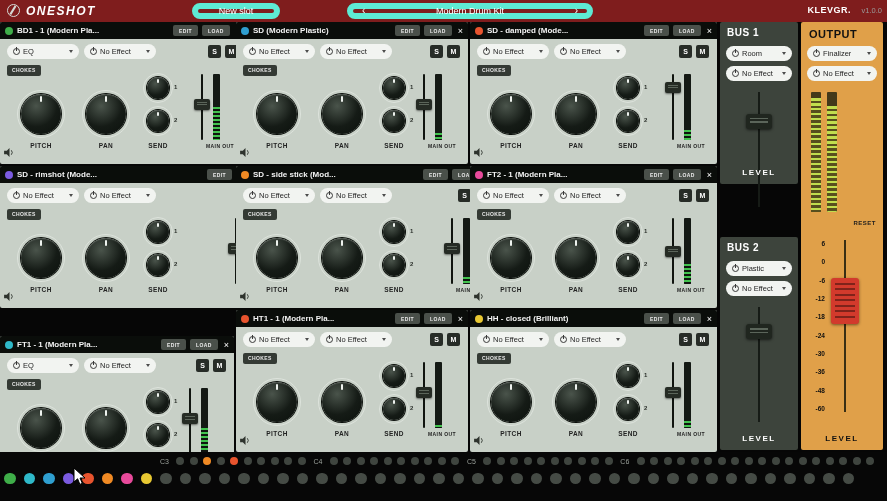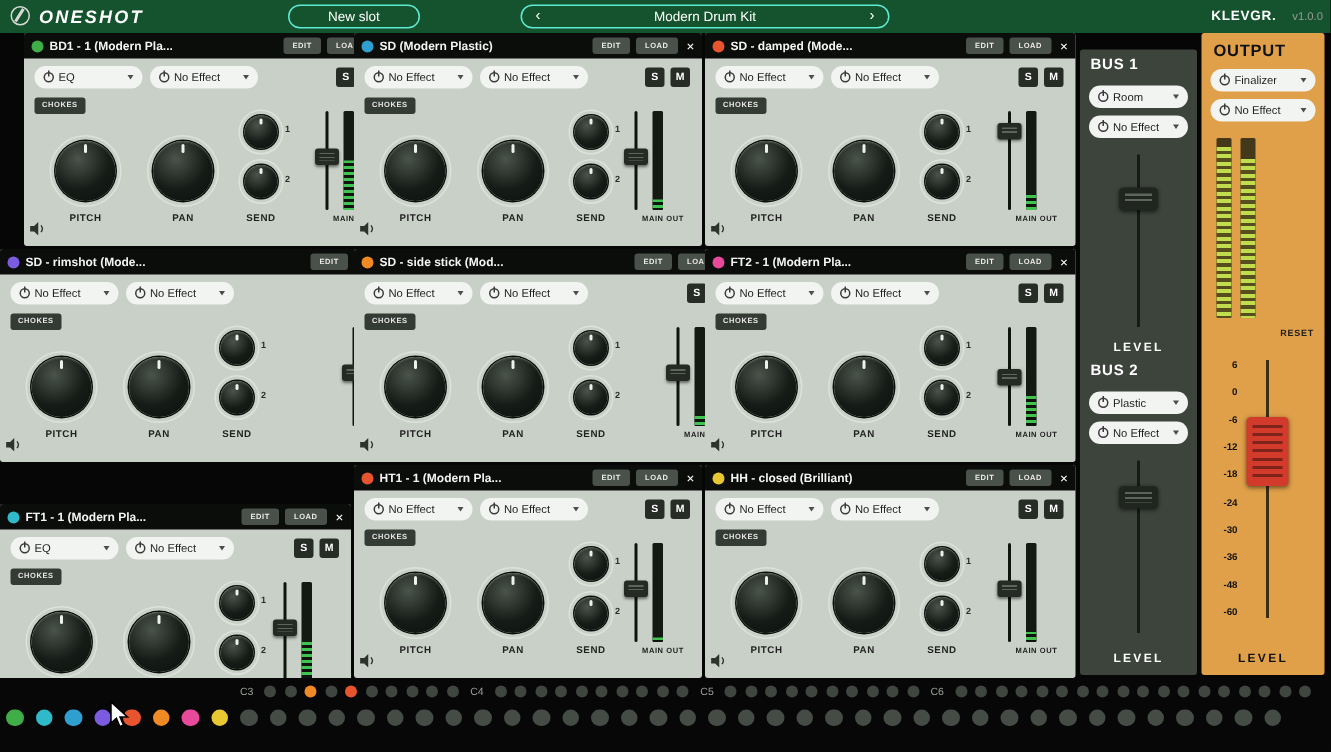--- a/index.html
+++ b/index.html
@@ -1,25 +1,25 @@
 <!DOCTYPE html>
 <html><head>
 <meta charset="utf-8">
 <style>
   *{margin:0;padding:0;box-sizing:border-box;}
   html,body{width:887px;height:501px;background:#060606;font-family:"Liberation Sans",sans-serif;overflow:hidden;}
   #app{position:absolute;left:0;top:0;width:887px;height:501px;background:#060606;}
   button{border:0;background:none;font-family:inherit;cursor:pointer;}
 
   
-  .topbar{position:absolute;left:0;top:0;width:887px;height:22px;background:#14532d;color:#fff;}
+  .topbar{position:absolute;left:0;top:0;width:887px;height:22px;background:#7f1d1d;color:#fff;}
   .logo-circle{position:absolute;left:7px;top:4px;width:13px;height:13px;border:1.5px solid #d6dad5;border-radius:50%;}
   .logo-circle::after{content:"";position:absolute;left:4px;top:0px;width:1.5px;height:10px;background:#d6dad5;transform:rotate(32deg);}
   .logo-text{position:absolute;left:26px;top:4px;font-size:12px;font-weight:bold;font-style:italic;letter-spacing:1.5px;}
-  .pill{position:absolute;top:3px;height:16px;border:1px solid #5eead4;border-radius:9px;color:#fff;font-size:9px;display:flex;align-items:center;justify-content:center;}
+  .pill{position:absolute;top:3px;height:16px;border:6px solid #5eead4;border-radius:9px;color:#fff;font-size:9px;display:flex;align-items:center;justify-content:center;}
   .newslot{left:192px;width:88px;}
   .kitsel{left:347px;width:246px;justify-content:space-between;padding:0 9px;}
   .arrow{font-size:10px;color:#fff;line-height:14px;}
   .brand{position:absolute;right:36px;top:5px;font-size:9px;font-weight:bold;letter-spacing:.5px;}
   .version{position:absolute;right:5px;top:6px;font-size:7.5px;color:#9a9a9a;}
 
   
   .module{position:absolute;height:142px;background:#c8d0c7;border-radius:2px;}
   .hdr{position:absolute;left:0;top:0;right:0;height:17px;background:#0a0d0a;border-radius:2px 2px 0 0;display:flex;align-items:center;gap:4px;padding:0 5px;}
   .cdot{width:8px;height:8px;border-radius:50%;flex:0 0 auto;}
@@ -114,21 +114,21 @@
     <div class="pill kitsel">
       <span class="arrow">‹</span>
       <span>Modern Drum Kit</span>
       <span class="arrow">›</span>
     </div>
     <span class="brand">KLEVGR.</span>
     <span class="version">v1.0.0</span>
   </div>
 
   <div id="grid">
-      <div class="module" style="left: 16px; top: 22px; width: 246px;">
+      <div class="module" style="left: 0px; top: 22px; width: 246px;">
     <div class="hdr">
       <span class="cdot" style="background: rgb(63, 174, 73);"></span>
       <span class="cname">BD1 - 1 (Modern Pla...</span>
       <button class="hbtn">EDIT</button>
       <button class="hbtn">LOAD</button>
       <span class="closex">×</span>
     </div>
     <div class="dd dd1">
       <span class="pwr"></span>
       <span class="ddlab">EQ</span>
@@ -503,21 +503,21 @@
     <span class="klab lpan">PAN</span>
     <span class="klab lsend">SEND</span>
     <span class="klab lmain">MAIN OUT</span>
     <svg class="spk" width="11" height="9" viewBox="0 0 12 10">
       <path d="M0,3 L3,3 L6,0 L6,10 L3,7 L0,7 Z" fill="#2e332d"></path>
       <path d="M8,2.5 Q10.2,5 8,7.5" stroke="#2e332d" fill="none" stroke-width="1"></path>
     </svg>
   </div>
     </div>
 
-  <div class="bus" id="bus1" style="top:33px;height:210px;">
+  <div class="bus" id="bus1" style="top:22px;height:162px;">
     <span class="bus-title">BUS 1</span>
     <div class="dd dda">
       <span class="pwr"></span>
       <span class="ddlab">Room</span>
       <span class="chev"></span>
     </div>
     <div class="dd ddb">
       <span class="pwr"></span>
       <span class="ddlab">No Effect</span>
       <span class="chev"></span>

